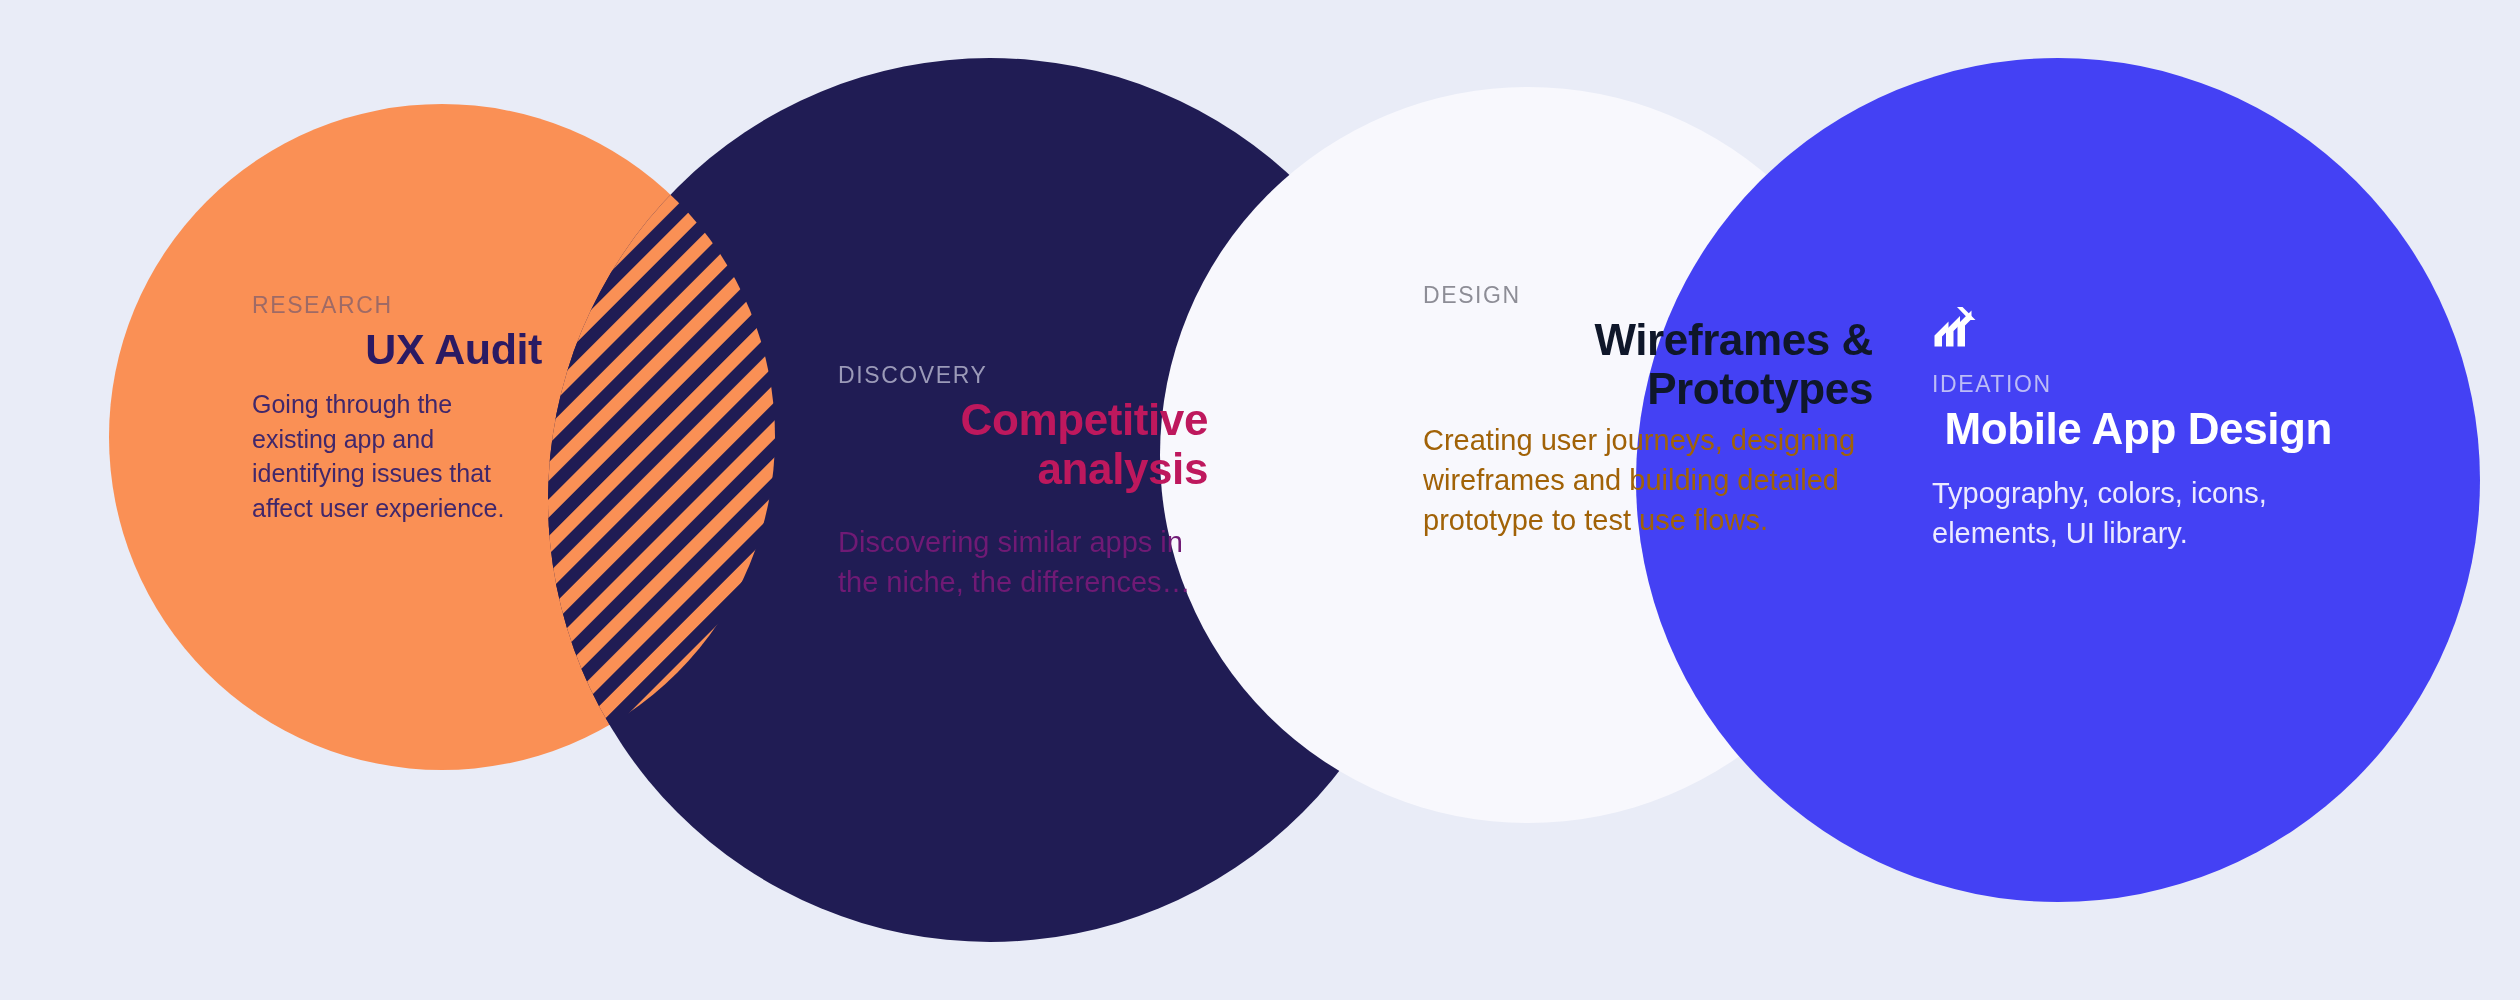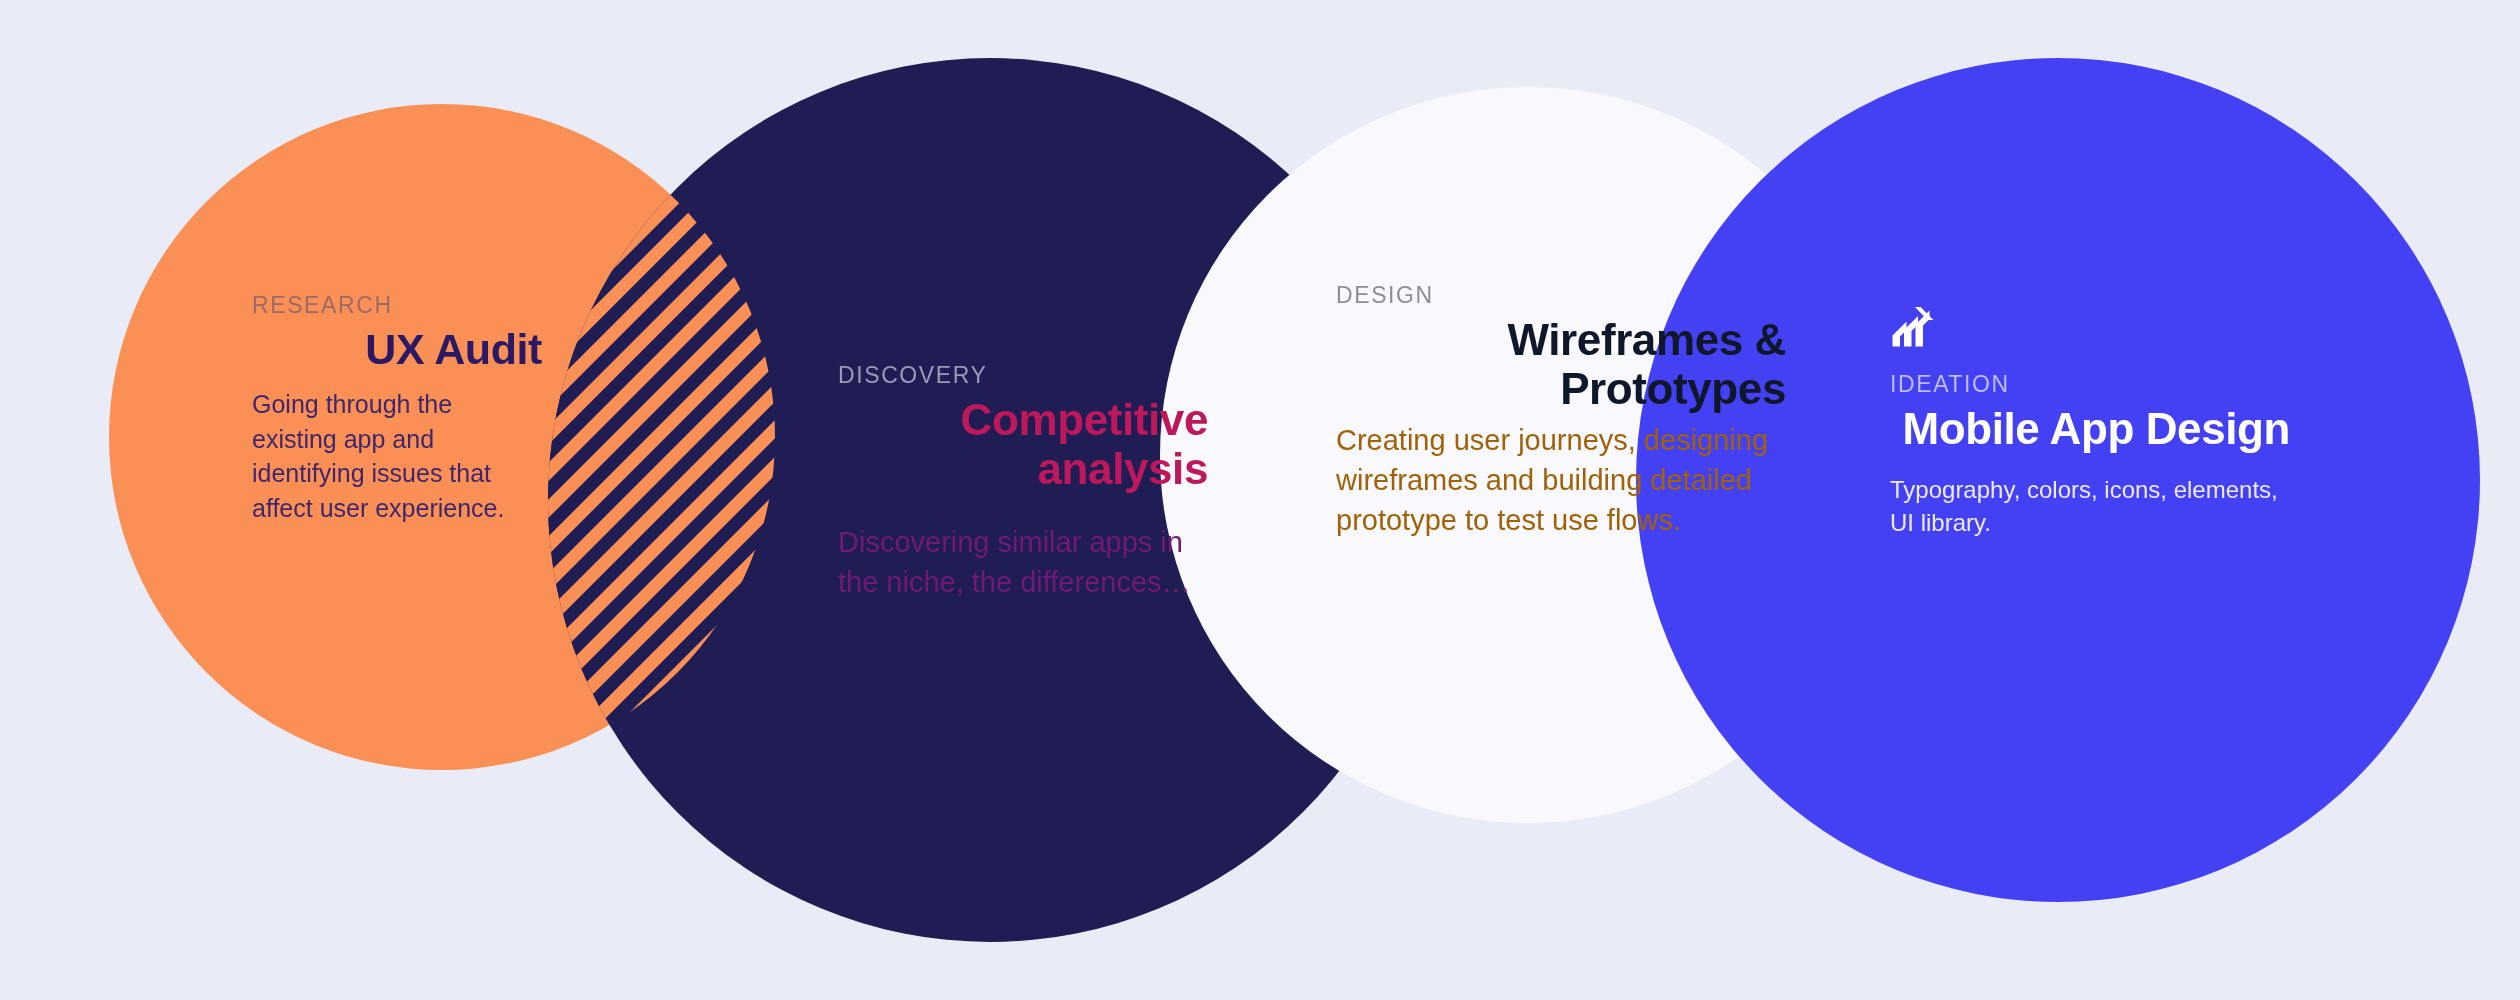--- a/index.html
+++ b/index.html
@@ -40,30 +40,30 @@
   #card-research .title{color:#2b1a63;font-size:43px;margin-bottom:14px;}
   #card-research .body{color:#40276b;font-size:25px;}
 
   
   #card-discovery{left:838px;top:362px;width:370px;}
   #card-discovery .eyebrow{color:#9b9ab8;}
   #card-discovery .title{color:#be185d;font-size:44px;margin-bottom:28px;}
   #card-discovery .body{color:#701a75;font-size:29px;}
 
   
-  #card-design{left:1336px;top:282px;width:450px;}
+  #card-design{left:1423px;top:282px;width:450px;}
   #card-design .eyebrow{color:#8d8d96;}
   #card-design .title{color:#0f172a;font-size:44px;margin-bottom:6px;}
   #card-design .body{color:#a16207;font-size:29px;}
 
   
-  #card-ideation{left:1890px;top:305px;width:400px;}
+  #card-ideation{left:1932px;top:305px;width:400px;}
   #card-ideation .eyebrow{color:#bcbcf6;}
   #card-ideation .title{color:#ffffff;font-size:44px;margin-bottom:20px;}
-  #card-ideation .body{color:#eceaff;font-size:24px;}
+  #card-ideation .body{color:#eceaff;font-size:29px;}
 
   .brand-icon{display:block;margin-bottom:22px;}
 </style>
 </head>
 <body style="background: rgb(233, 236, 247);">
 
 <div id="stage">
 
   <svg class="layer" viewBox="0 0 2520 1000">
     <defs>

